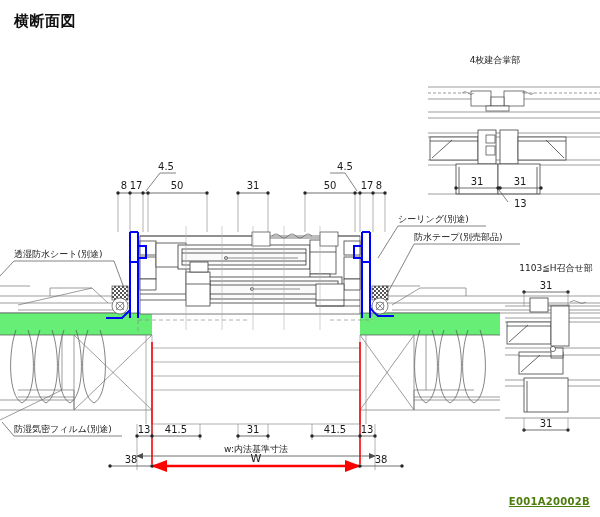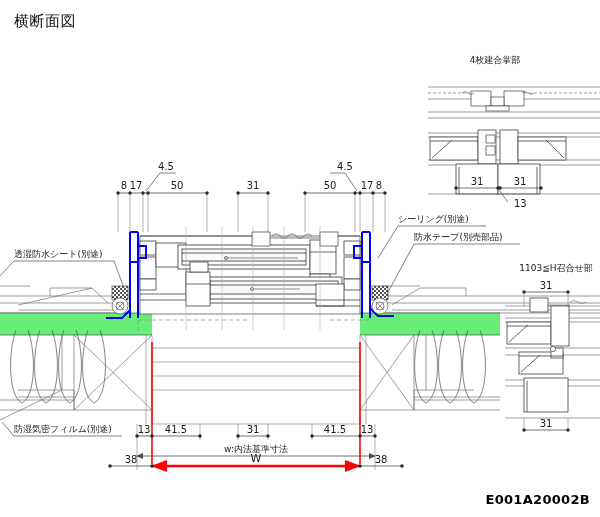--- a/index.html
+++ b/index.html
@@ -17,33 +17,34 @@
   }
   #root {
     position: absolute;
     left: 0; top: 0;
     width: 600px; height: 517px;
   }
   .page-title {
     position: absolute;
     left: 14px; top: 12px;
     font-size: 15px;
-    font-weight: 400;
+    font-weight: 700;
     letter-spacing: 0.5px;
     color: #111111;
     white-space: nowrap;
   }
   .drawing-code {
     position: absolute;
     right: 10px; bottom: 10px;
-    font-size: 13px;
+    font-size: 10px;
     font-weight: 600;
     letter-spacing: 0.3px;
-    color: #000000;
+    color: #4d7c0f;
     white-space: nowrap;
+    text-decoration: underline;
   }
   svg { display: block; }
   .lbl-ja {
     font-family: "DejaVu Sans", "Liberation Sans", sans-serif;
     font-size: 9px;
     fill: #1a1a1a;
   }
   .lbl-dim {
     font-family: "DejaVu Sans", "Liberation Sans", sans-serif;
     font-size: 10px;

